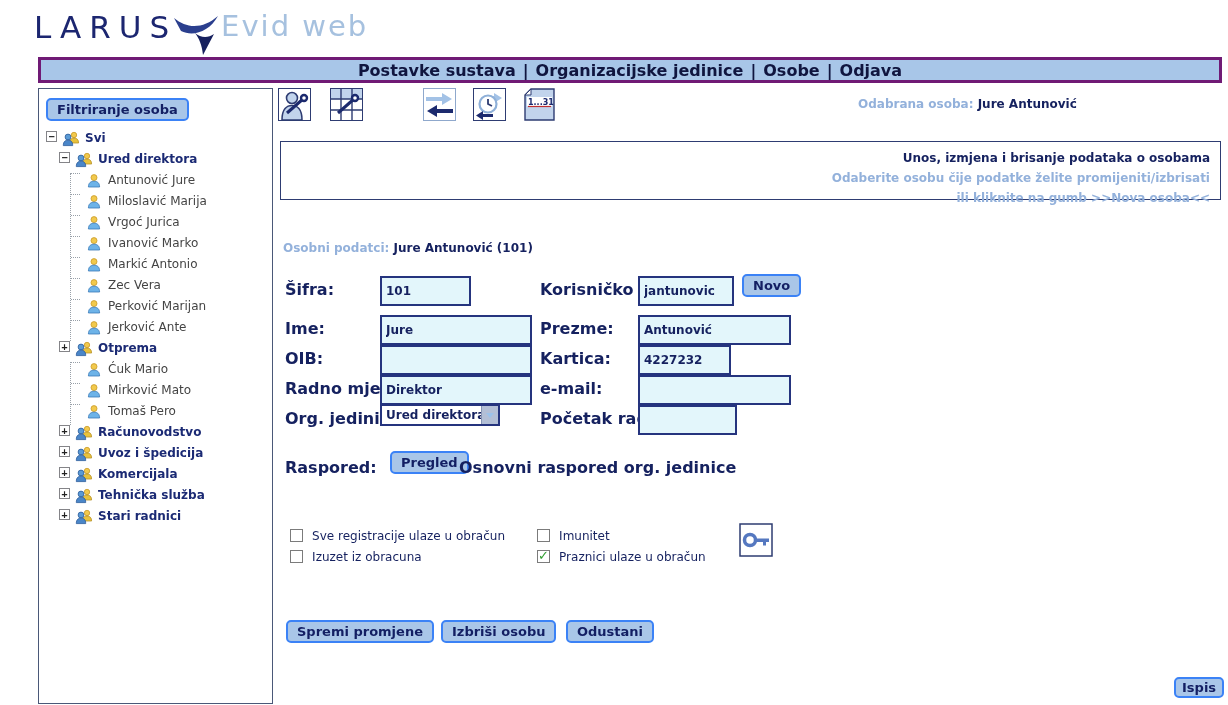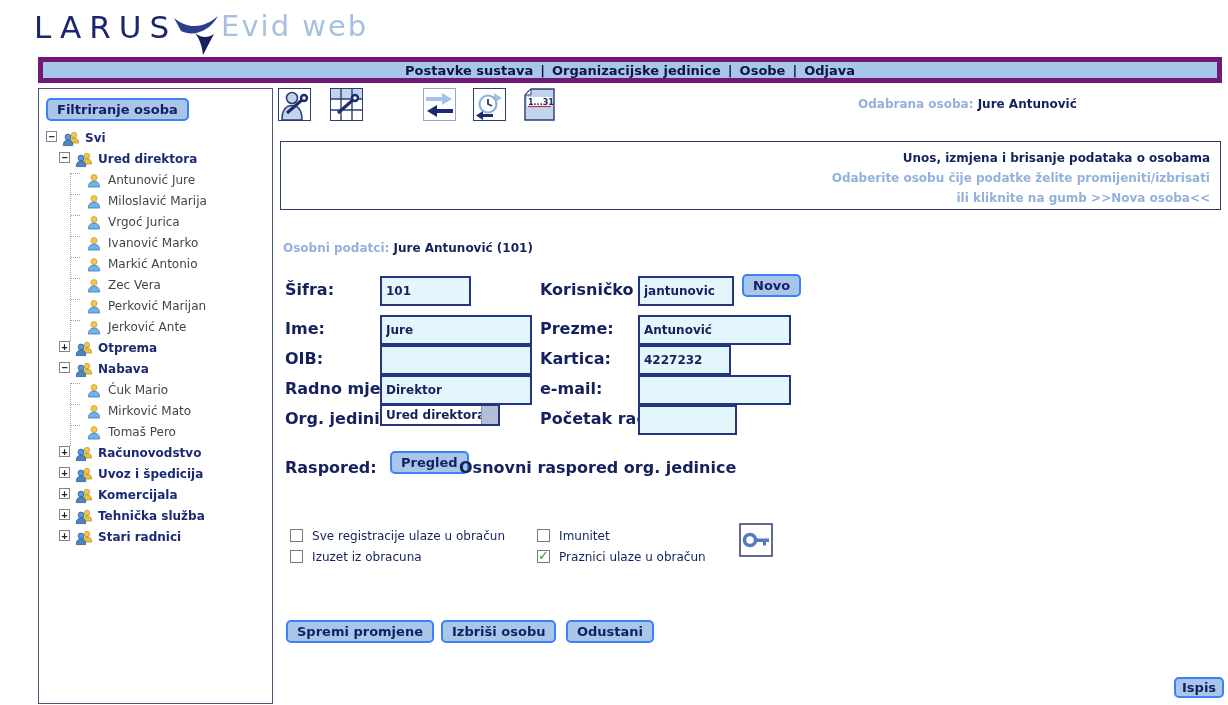--- a/index.html
+++ b/index.html
@@ -8,22 +8,22 @@
   .page { position:relative; width:1228px; height:705px; background:#fff; }
 
   
   .logo { position:absolute; left:34px; top:9px; display:flex; align-items:flex-start; height:46px; }
   .logo-brand { font-size:31px; letter-spacing:8px; color:#1c2670; font-weight:400; }
   .logo-swoosh { margin-left:-4px; margin-top:6px; }
   .logo-product { font-size:29px; letter-spacing:2px; color:#a6c1df; margin-left:2px; }
 
   
   .navbar { position:absolute; left:38px; top:57px; width:1184px; height:26px; background:#a8c6e8;
-            border:5px solid #701a75; display:flex; align-items:center; justify-content:center;
-            font-size:13px; font-weight:bold; color:#10153f; }
+            border:3px solid #701a75; display:flex; align-items:center; justify-content:center;
+            font-size:16px; font-weight:bold; color:#10153f; }
   .navbar .sep { margin:0 7px; }
   .nav-item { cursor:pointer; }
 
   
   .sidebar { position:absolute; left:38px; top:88px; width:235px; height:616px;
              border:1px solid #4a5878; background:#fff; padding:9px 4px 4px 7px; }
   .btn { background:#a9c6e8; border:2px solid #3b82f6; border-radius:5px; color:#131f63;
          font-weight:bold; font-size:13px; font-family:inherit; padding:2px 9px; cursor:pointer; white-space:nowrap; }
   .filter-btn { margin-bottom:10px; }
   .tree { font-size:12px; }
@@ -40,21 +40,21 @@
   .prow::before { content:""; flex:0 0 9px; border-top:1px dotted #98a0a8; }
   .ticon { flex:0 0 18px; }
 
   
   .toolicon { position:absolute; width:33px; height:33px; cursor:pointer; }
   .selperson { position:absolute; left:858px; top:97px; font-size:12px; font-weight:bold; }
   .lblue { color:#93b1db; }
   .navy { color:#15215f; }
 
   
-  .infobox { position:absolute; left:280px; top:141px; width:941px; height:69px;
+  .infobox { position:absolute; left:280px; top:141px; width:941px; height:59px;
              border:1px solid #2e3c72; text-align:right; padding:6px 10px 0 0; font-size:12px; font-weight:bold; }
   .infobox div { line-height:20px; }
 
   
   .abs { position:absolute; }
   .flabel { font-size:16px; font-weight:bold; color:#15215f; white-space:nowrap; }
   .inp { background:#e3f6fb; border:2px solid #25347e; height:30px;
          font-family:inherit; font-size:12px; font-weight:bold; color:#15215f; padding:1px 4px; }
   .sel { width:120px; height:22px; border:2px solid #25347e; background:#fff; display:flex; cursor:pointer; }
   .sel-text { flex:1; font-size:12px; font-weight:bold; color:#15215f; padding:2px 0 0 4px; white-space:nowrap; overflow:hidden; }
@@ -208,27 +208,20 @@
             <span class="p-label">Jerković Ante</span>
           </div>
         </div>
         <div class="trow">
           <span class="exp"></span>
           <svg class="ticon" width="18" height="16">
               <use href="#sym-group"></use>
             </svg>
           <span class="g-label">Otprema</span>
         </div>
-        <div class="trow">
-          <span class="exp expanded"></span>
-          <svg class="ticon" width="18" height="16">
-              <use href="#sym-group"></use>
-            </svg>
-          <span class="g-label">Nabava</span>
-        </div>
         <div class="children persons">
           <div class="trow prow">
             <svg class="ticon" width="16" height="16">
                 <use href="#sym-person"></use>
               </svg>
             <span class="p-label">Ćuk Mario</span>
           </div>
           <div class="trow prow">
             <svg class="ticon" width="16" height="16">
                 <use href="#sym-person"></use>

